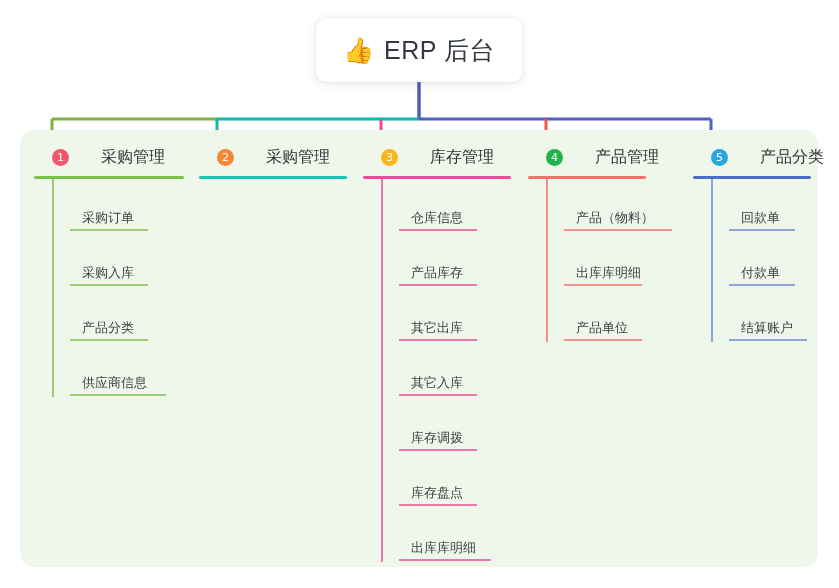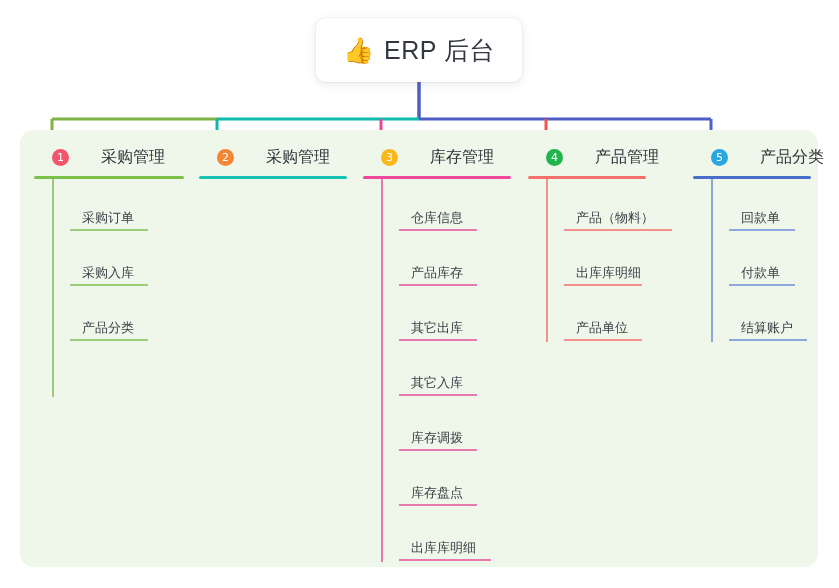--- a/index.html
+++ b/index.html
@@ -111,20 +111,24 @@
             <div class="leaf-rule" style="background: rgb(156, 204, 122); width: 78px;"></div>
           </div>
           <div class="leaf">
             <span class="leaf-label">采购入库</span>
             <div class="leaf-rule" style="background: rgb(156, 204, 122); width: 78px;"></div>
           </div>
           <div class="leaf">
             <span class="leaf-label">产品分类</span>
             <div class="leaf-rule" style="background: rgb(156, 204, 122); width: 78px;"></div>
           </div>
+          <div class="leaf">
+            <span class="leaf-label">供应商信息</span>
+            <div class="leaf-rule" style="background: rgb(156, 204, 122); width: 96px;"></div>
+          </div>
           <div style="position: absolute; left: 18px; top: 0px; width: 1.6px; height: 218px; background: rgb(156, 204, 122);"></div>
         </div>
       </div>
       <div class="col" style="left: 199px; width: 148px;">
         <div class="col-head">
           <span class="badge" style="background: rgb(245, 134, 52);">2</span>
           <span class="col-title">采购管理</span>
         </div>
         <div class="head-rule" style="background: rgb(23, 195, 178); width: 148px;"></div>
       </div>

